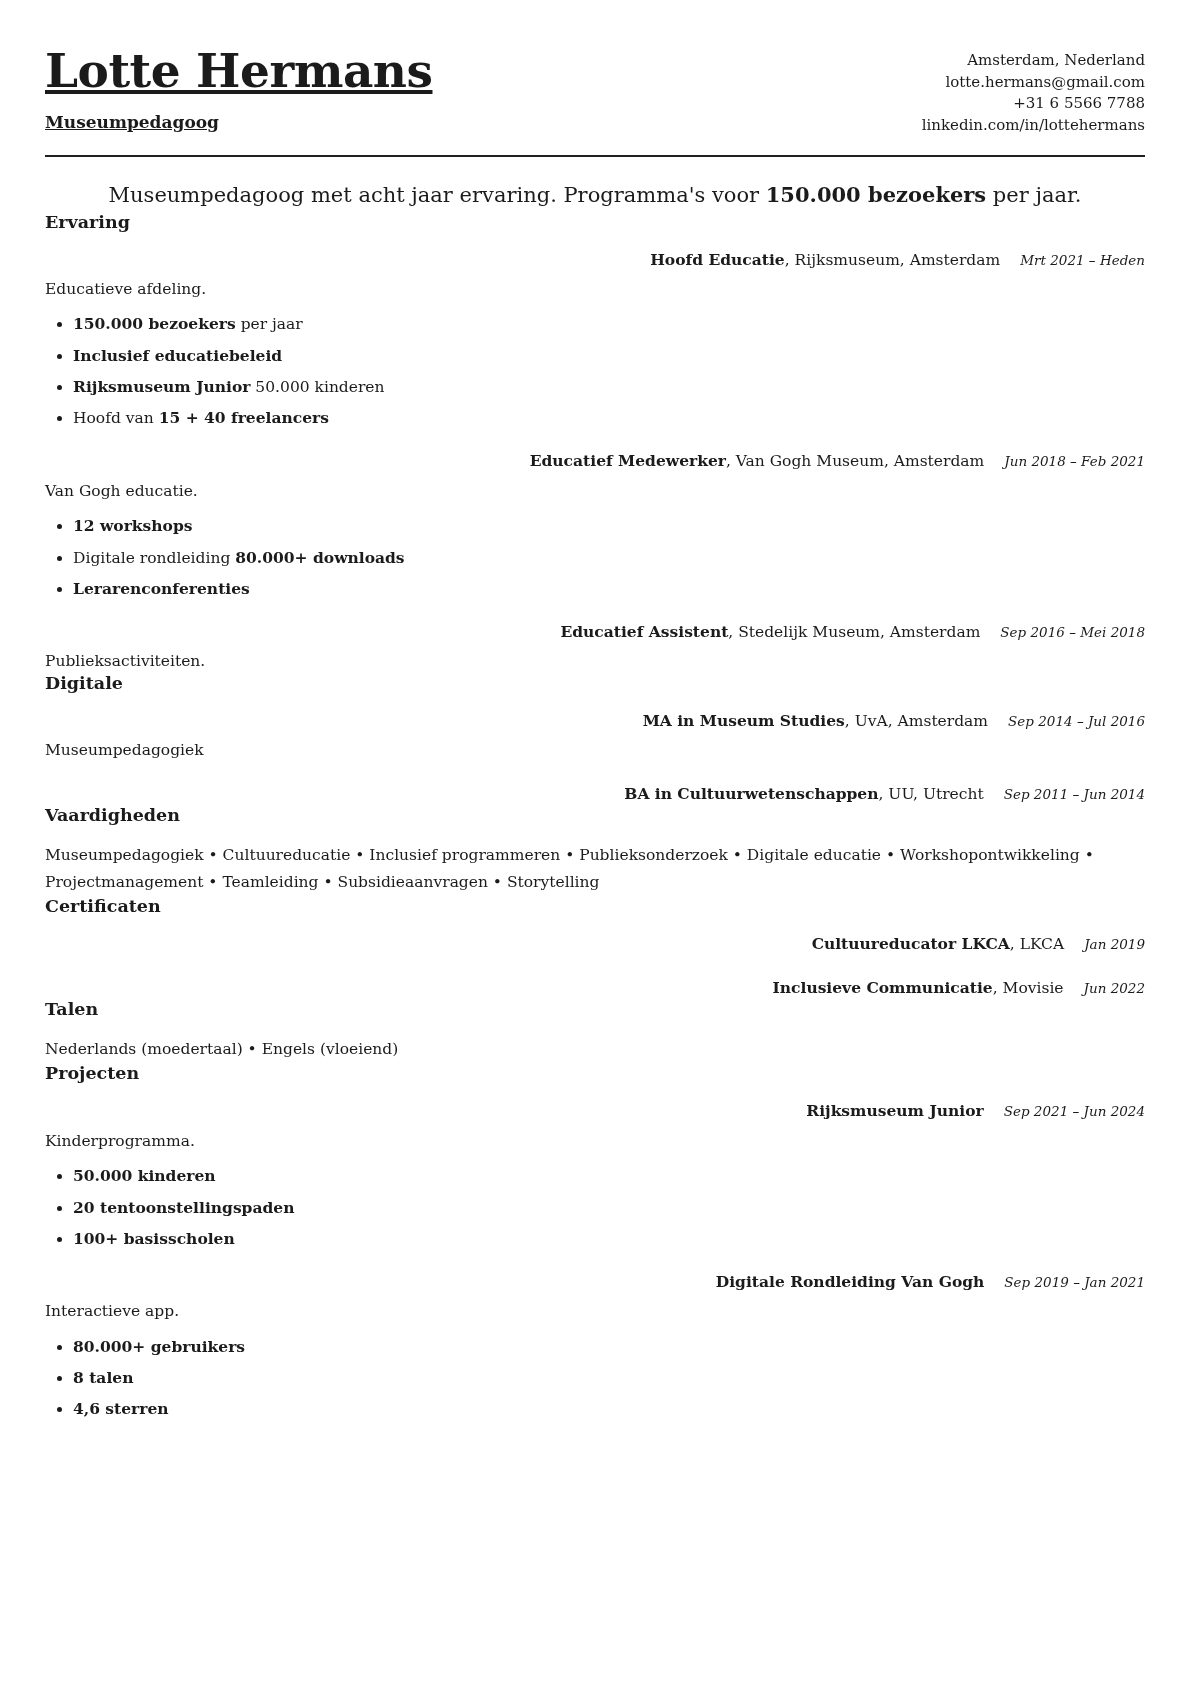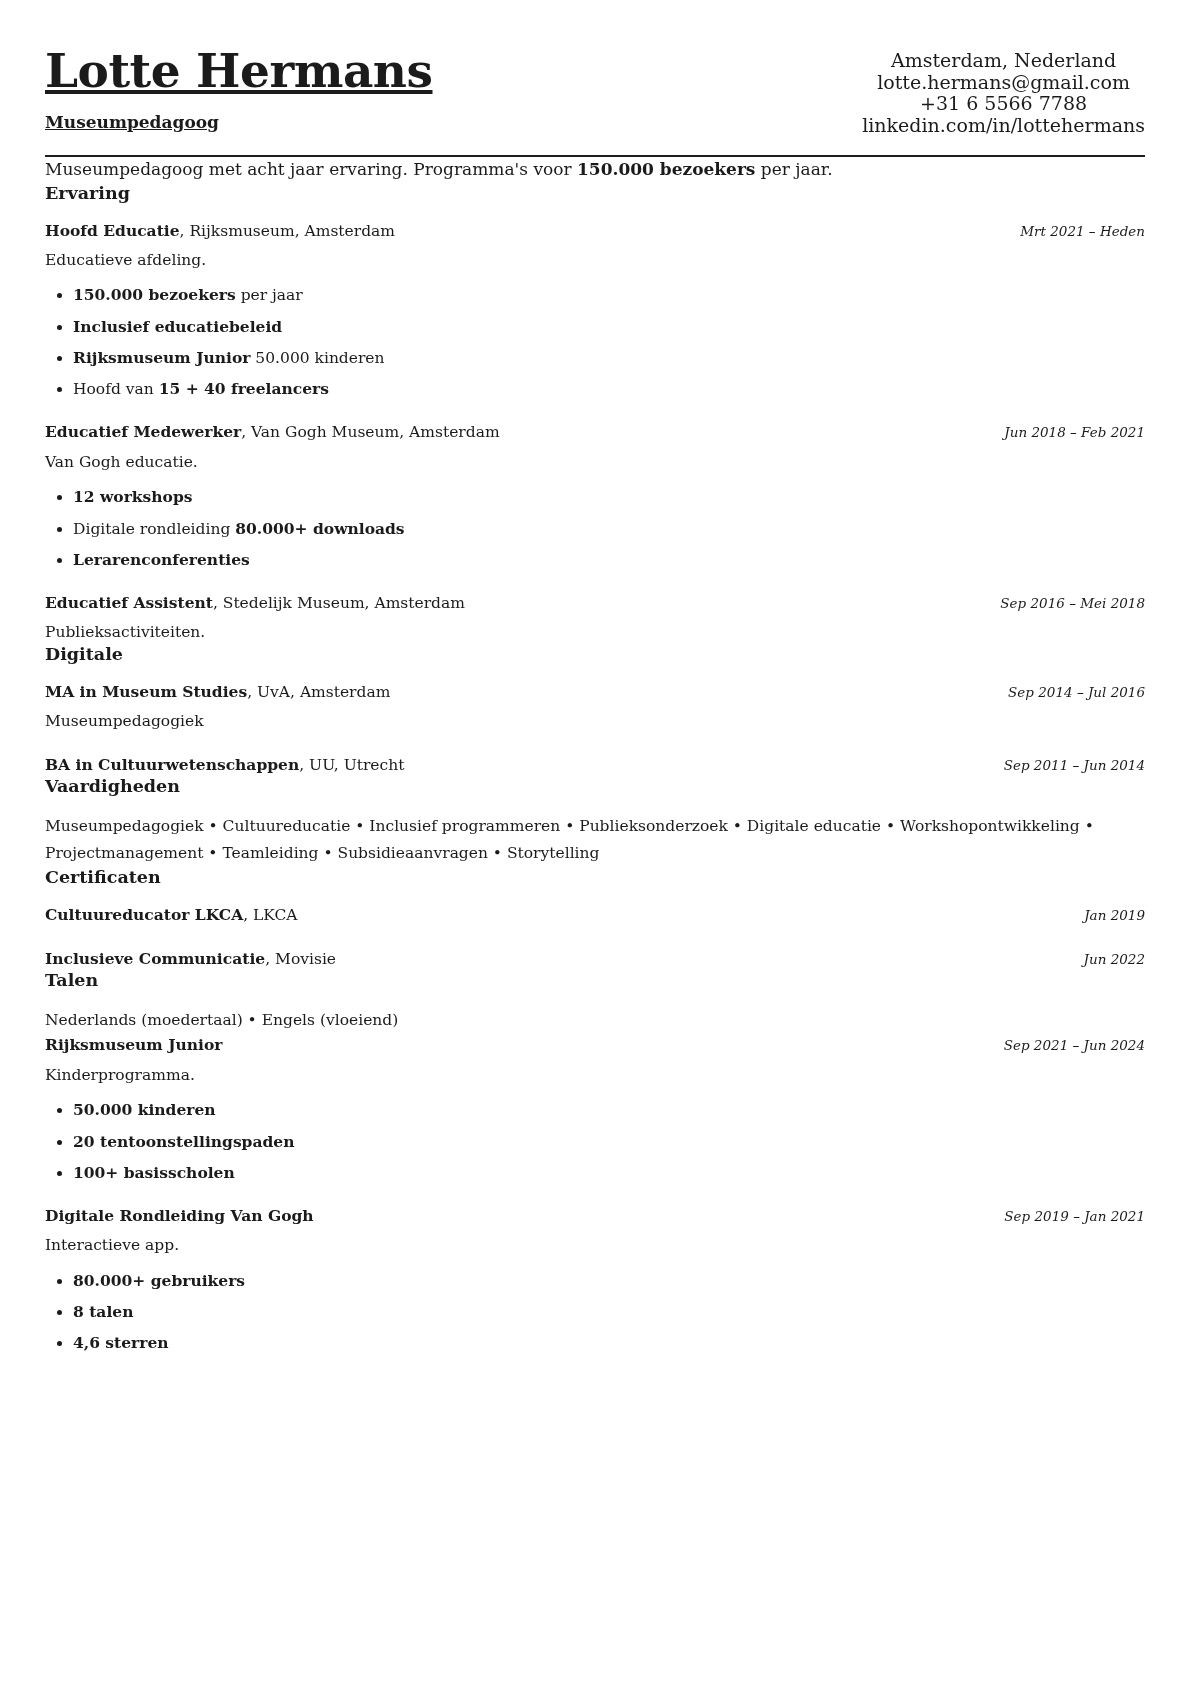--- a/index.html
+++ b/index.html
@@ -27,48 +27,49 @@
     font-weight: 700;
     letter-spacing: -0.5px;
     line-height: 1.15;
   }
   .role {
     margin-top: 14px;
     font-size: 17px;
     font-weight: 700;
   }
   .contact {
-    text-align: center;
-    font-size: 19px;
+    text-align: right;
+    font-size: 15px;
     line-height: 21.5px;
     padding-top: 16px;
   }
   .rule {
     border: none;
     border-top: 2px solid #1f1f1f;
     margin-top: 19px;
   }
   
   .summary {
-    font-size: 17px;
+    margin-top: 22px;
+    font-size: 21px;
     line-height: 1.5;
+    text-align: center;
   }
   .section { }
   .section-heading {
     font-size: 17.5px;
     font-weight: 700;
     margin-bottom: 17px;
   }
   .entry { margin-bottom: 21px; }
   .entry:last-child { margin-bottom: 0; }
   .entry-head {
     display: flex;
-    justify-content: space-between;
+    justify-content: flex-end;
     align-items: baseline;
-    gap: 8px;
   }
   .entry-title {
     font-size: 15.5px;
     line-height: 1.45;
   }
   .entry-date {
     font-size: 13.5px;
     font-style: italic;
     white-space: nowrap;
     padding-left: 20px;
@@ -197,20 +198,21 @@
       </div>
     </div>
   </div>
 
   <div class="section">
     <div class="section-heading">Talen</div>
     <p class="inline-text">Nederlands (moedertaal) • Engels (vloeiend)</p>
   </div>
 
   <div class="section">
+    <div class="section-heading">Projecten</div>
 
     <div class="entry">
       <div class="entry-head">
         <div class="entry-title"><span class="seg-b">Rijksmuseum Junior</span></div>
         <div class="entry-date">Sep 2021 – Jun 2024</div>
       </div>
       <div class="entry-desc">Kinderprogramma.</div>
       <ul class="bullets">
         <li><span class="seg-b">50.000 kinderen</span></li>
         <li><span class="seg-b">20 tentoonstellingspaden</span></li>

